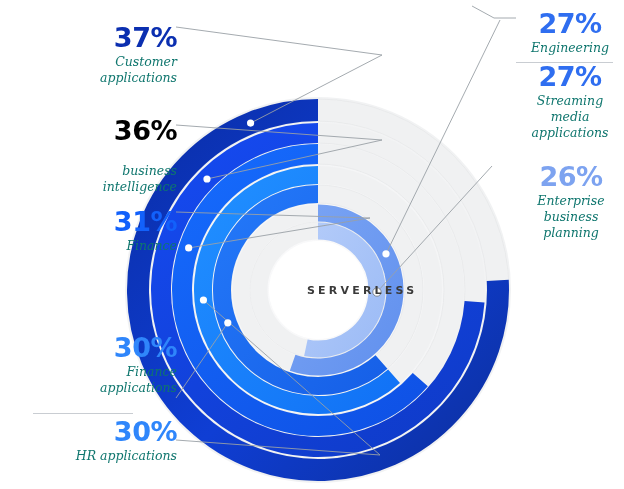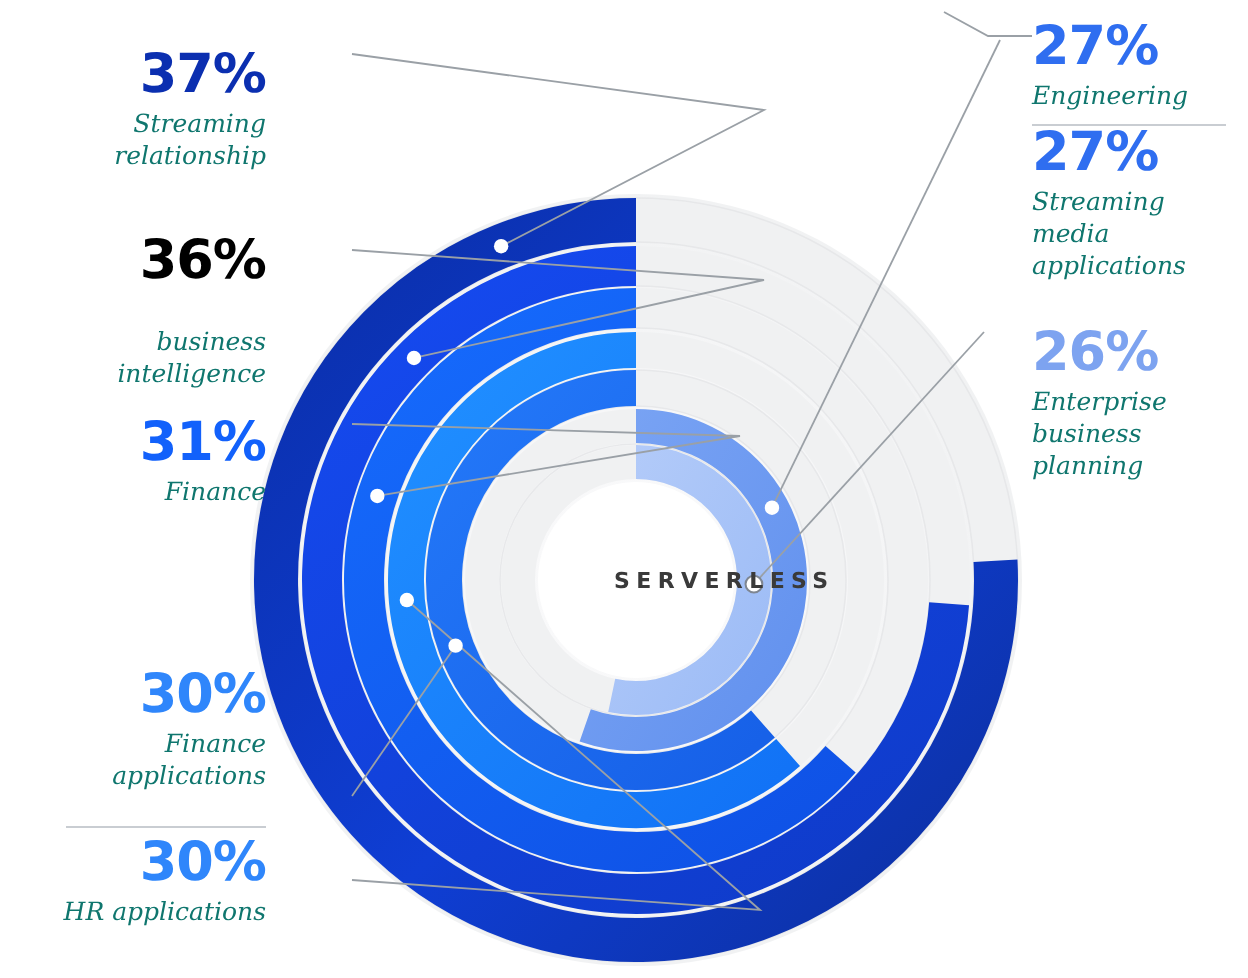--- a/index.html
+++ b/index.html
@@ -22,22 +22,22 @@
     letter-spacing:-0.5px;
   }
   .desc{
     font-family:"DejaVu Serif", serif;
     font-style:italic;
     font-size:12.5px;
     line-height:1.28;
     color:#0f766e;
     margin-top:3px;
   }
-  .lbl-left{text-align:right;}
-  .lbl-right{text-align:left;}
+  .lbl-left{text-align:right;margin-left:44px;}
+  .lbl-right{text-align:center;}
 
   .rule{position:absolute;height:1px;background:#c9cdd2;}
 
   .center-word{
     position:absolute;
     font-family:"DejaVu Sans", sans-serif;
     font-size:11px;
     font-weight:700;
     letter-spacing:3.2px;
     color:#3a3a3a;
@@ -141,21 +141,21 @@
       </g>
 
     <circle cx="318" cy="290" r="49" fill="#ffffff"></circle>
   </svg>
 
   <div class="center-word" style="left:283px;top:284px;">SERVERLESS</div>
 
   <div class="label lbl-left" style="left:0px;top:24px;width:133px;">
     <div class="pct" style="color:#0b2fb0;">37%</div>
     <div class="desc">
-      <span>Streaming relationship</span><br>
+      <span>Customer applications</span><br>
     </div>
   </div>
 
   <div class="label lbl-left" style="left:0px;top:117px;width:133px;">
     <div class="pct" style="color:#000000;">36%</div>
     <div class="desc">
       <br>
       <span>business intelligence</span>
     </div>
   </div>

